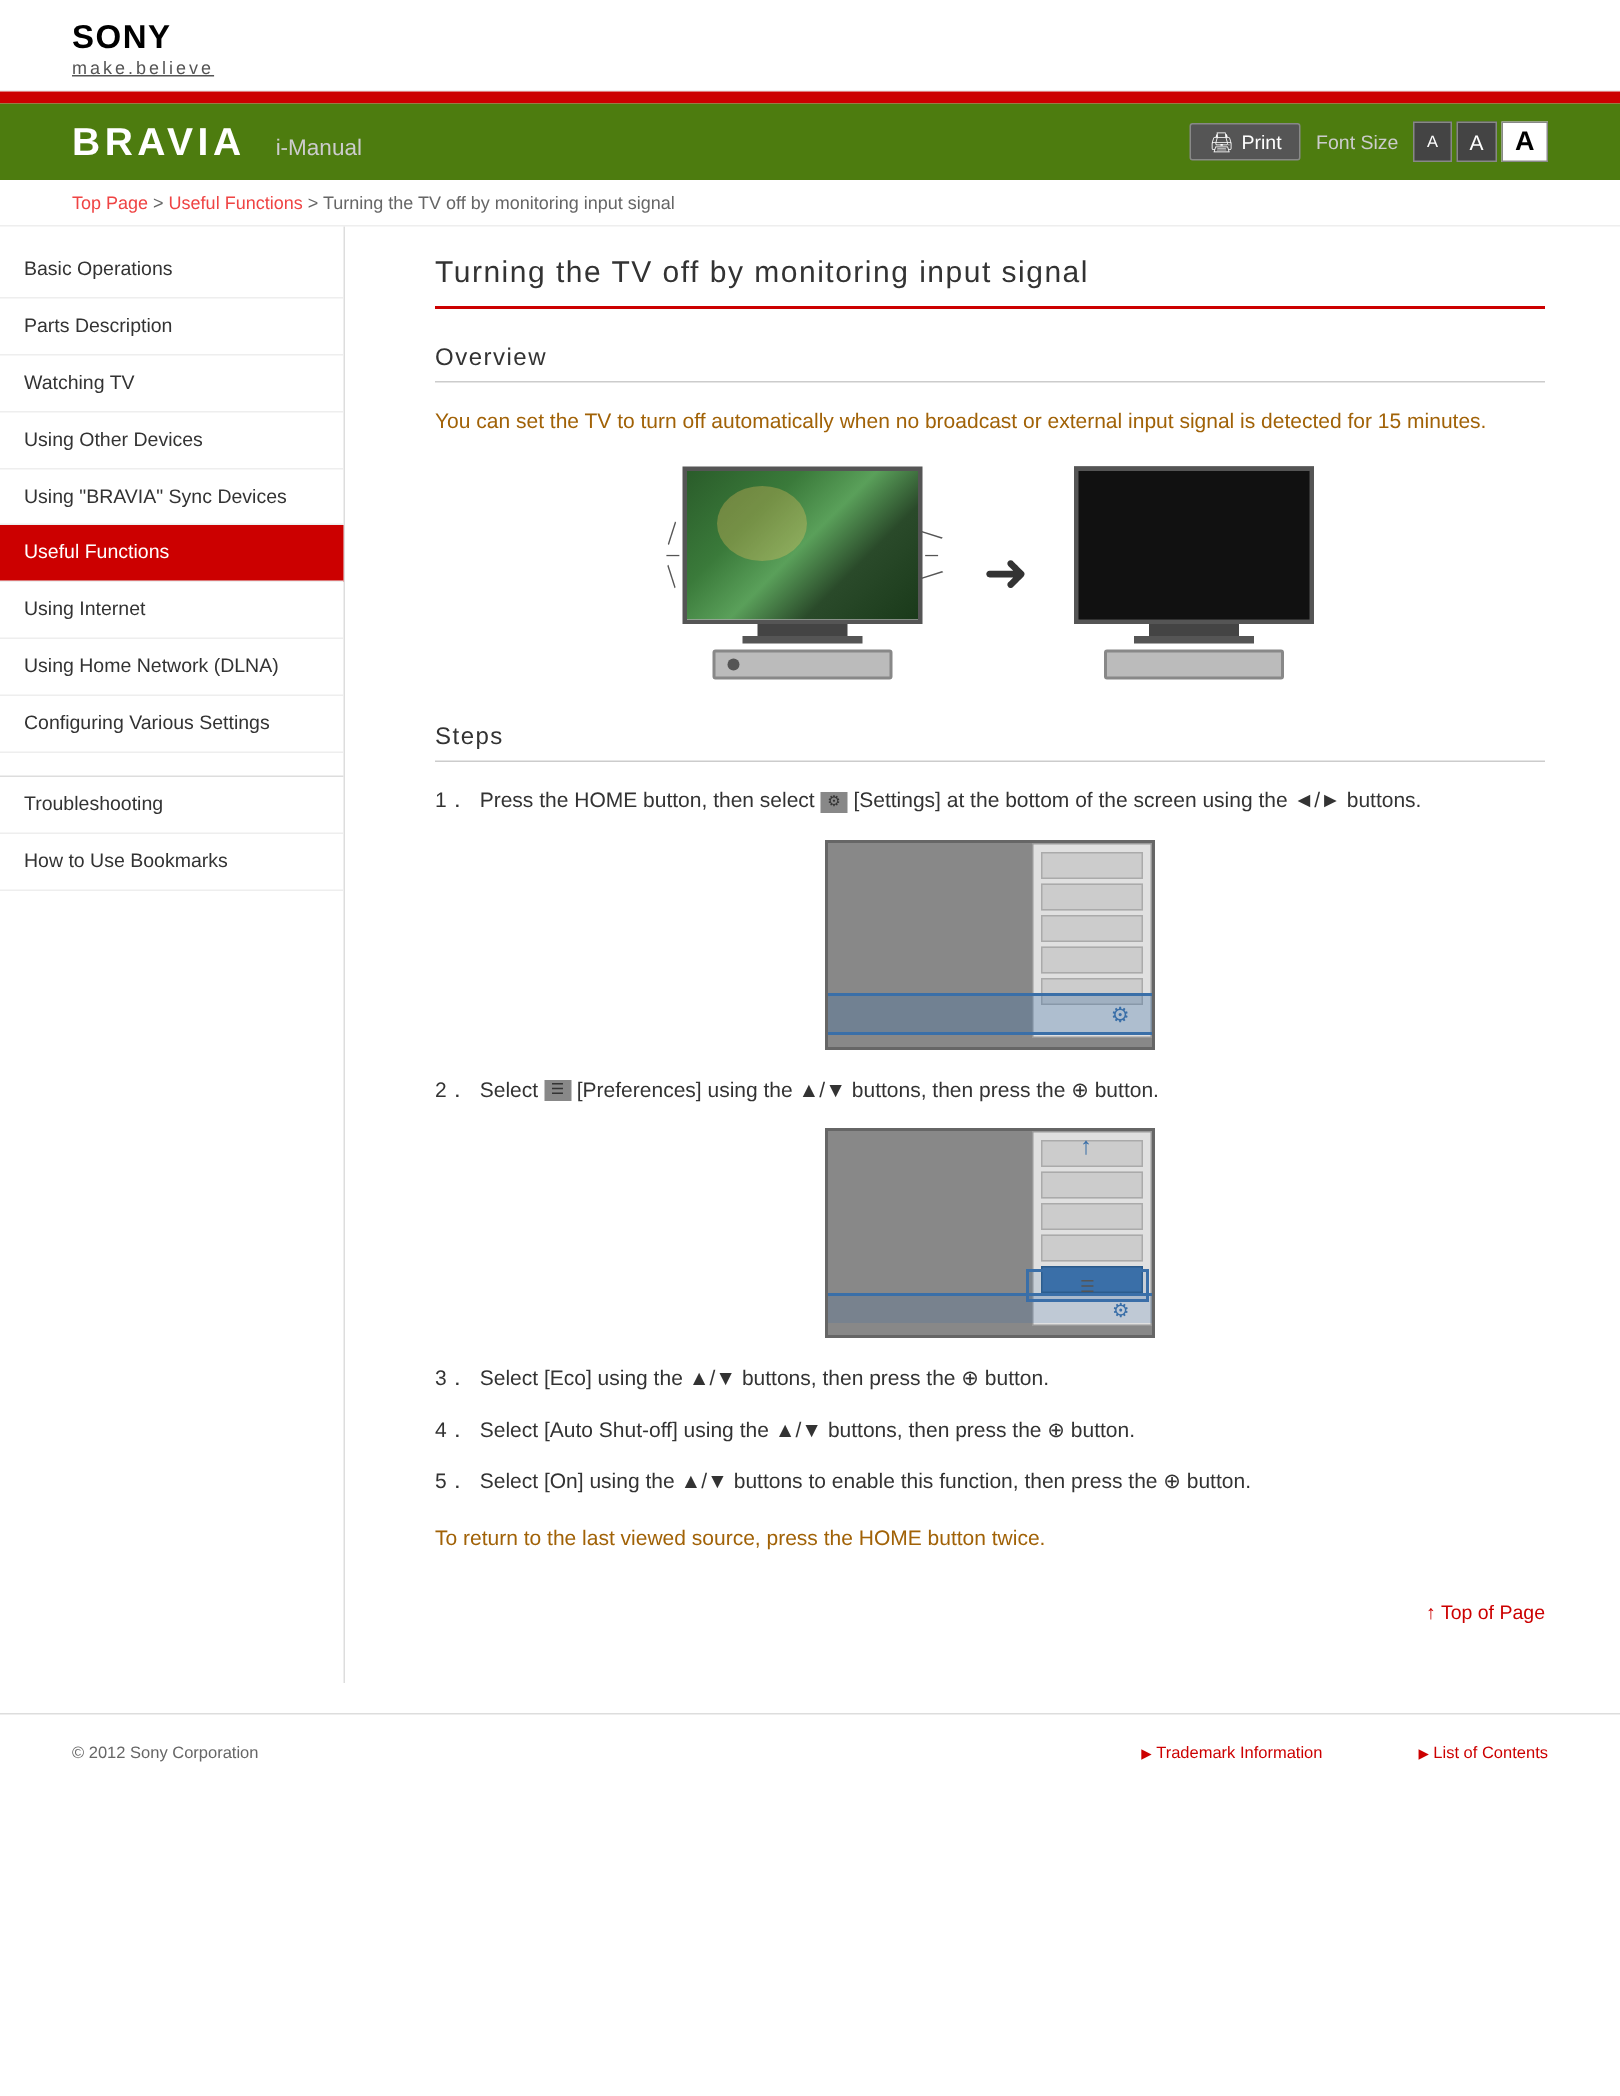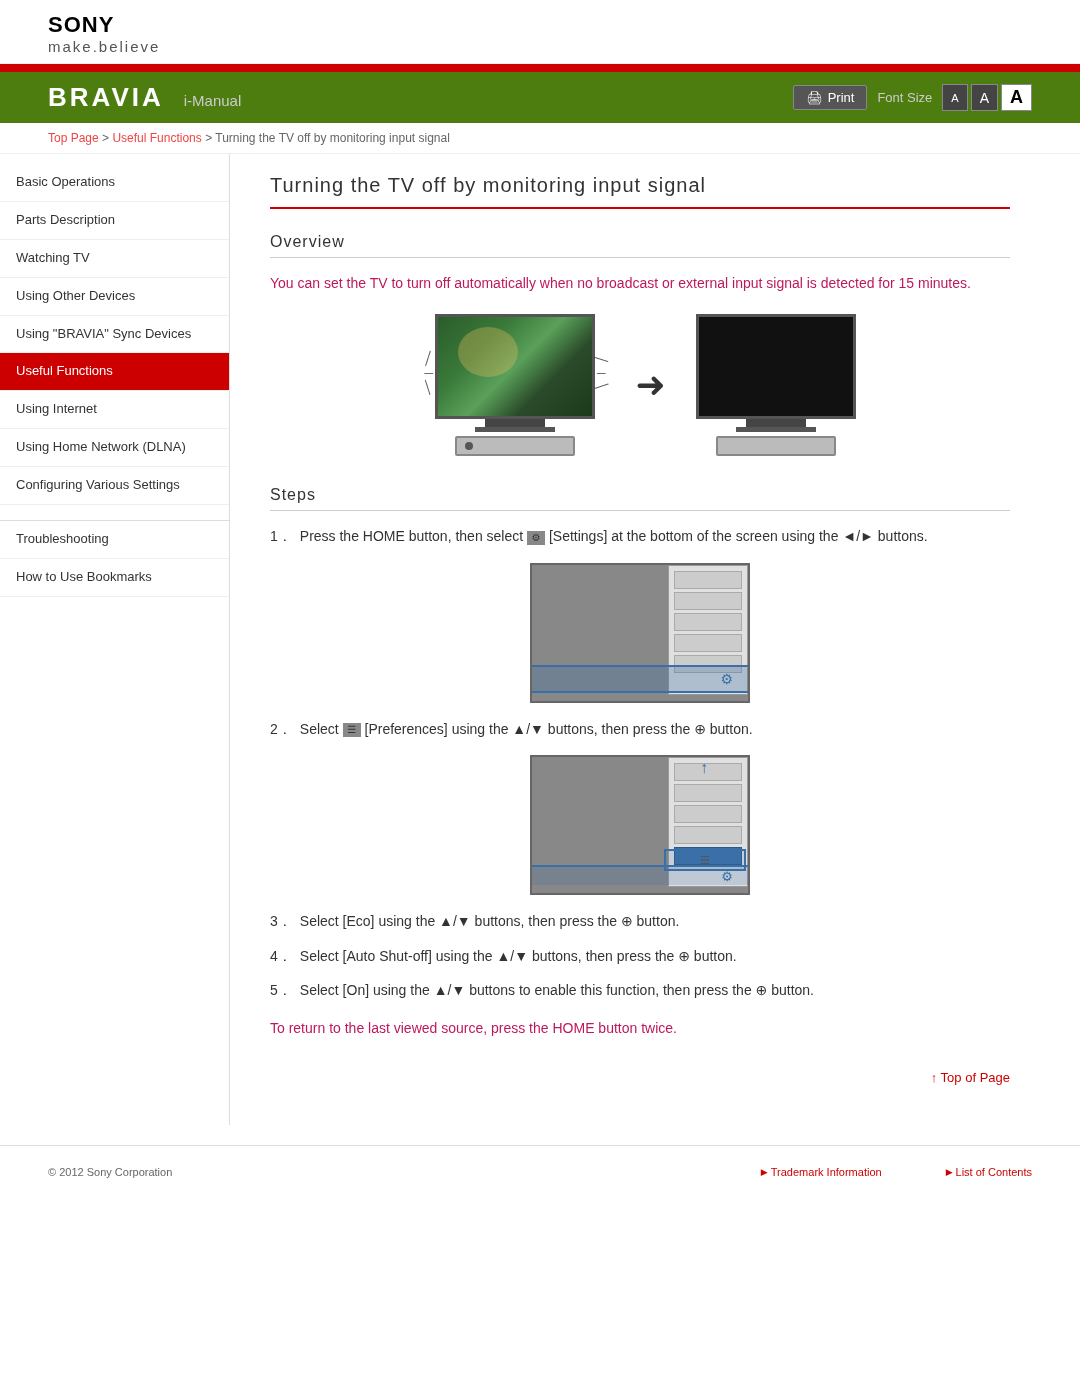--- a/index.html
+++ b/index.html
@@ -1,21 +1,21 @@
 <!DOCTYPE html>
 <html><head>
   <meta charset="utf-8">
   <style>
     * { margin: 0; padding: 0; box-sizing: border-box; }
     body { font-family: Arial, sans-serif; font-size: 14px; color: #333; background: #fff; width: 1080px; }
 
     
     .sony-header { padding: 12px 48px 8px; border-bottom: 1px solid #eee; }
     .sony-logo { font-size: 22px; font-weight: bold; font-family: 'Arial Black', sans-serif; color: #000; letter-spacing: 1px; }
-    .sony-tagline { font-size: 15px; color: #555; letter-spacing: 2px; }
+    .sony-tagline { font-size: 12px; color: #555; letter-spacing: 2px; text-decoration: underline; }
 
     
     .red-bar { height: 8px; background: #cc0000; }
 
     
     .bravia-header { background: #4d7c0f; color: #fff; padding: 10px 48px; display: flex; align-items: center; justify-content: space-between; }
     .bravia-title { display: flex; align-items: baseline; gap: 20px; }
     .bravia-logo { font-size: 26px; font-weight: bold; font-family: 'Arial Black', sans-serif; letter-spacing: 3px; color: #fff; }
     .bravia-manual { font-size: 15px; color: #ccc; font-style: normal; }
     .header-controls { display: flex; align-items: center; gap: 10px; }
@@ -25,39 +25,39 @@
     .font-btn { background: #444; border: 1px solid #888; color: #fff; padding: 2px 8px; cursor: pointer; }
     .font-btn.large { font-size: 18px; font-weight: bold; background: #fff; color: #000; }
     .font-btn.medium { font-size: 14px; }
     .font-btn.small { font-size: 11px; }
 
     
     .breadcrumb { padding: 8px 48px; font-size: 12px; color: #666; border-bottom: 1px solid #eee; }
     .breadcrumb a { color: #ef4444; text-decoration: none; }
 
     
-    .main-layout { display: flex; }
+    .main-layout { display: flex; gap: 20px; }
 
     
     .sidebar { width: 230px; min-width: 230px; border-right: 1px solid #ddd; padding: 10px 0; }
     .sidebar-item { padding: 10px 16px; font-size: 13px; color: #333; cursor: pointer; border-bottom: 1px solid #eee; line-height: 1.3; }
     .sidebar-item.active { background: #cc0000; color: #fff; }
     .sidebar-spacer { height: 16px; border-bottom: 1px solid #ddd; }
 
     
     .content { flex: 1; padding: 20px 40px 40px; max-width: 820px; }
 
     
     .page-title { font-size: 20px; font-weight: normal; letter-spacing: 1px; color: #333; border-bottom: 2px solid #cc0000; padding-bottom: 10px; margin-bottom: 24px; }
 
     
     .section-heading { font-size: 16px; font-weight: normal; letter-spacing: 1px; color: #333; border-bottom: 1px solid #ccc; padding-bottom: 6px; margin-bottom: 14px; }
 
     
-    .body-text { font-size: 14px; line-height: 1.6; color: #be185d; margin-bottom: 20px; }
+    .body-text { font-size: 14px; line-height: 1.6; color: #a16207; margin-bottom: 20px; }
 
     
     .tv-illustration { display: flex; align-items: center; justify-content: center; gap: 30px; margin: 20px 0 30px; }
     .tv-screen-on { width: 160px; height: 105px; background: #222; border: 3px solid #555; position: relative; overflow: hidden; }
     .tv-screen-on .screen-content { width: 100%; height: 100%; background: linear-gradient(135deg, #2a5c2a 0%, #3a7a3a 30%, #5aa05a 50%, #2a4a2a 70%, #1a3a1a 100%); }
     .tv-screen-on .screen-content::before { content: ''; position: absolute; top: 10px; left: 20px; width: 60px; height: 50px; background: rgba(255,200,100,0.3); border-radius: 50%; }
     .tv-stand-on { width: 60px; height: 8px; background: #444; margin: 0 auto; }
     .tv-base-on { width: 80px; height: 5px; background: #555; margin: 0 auto; }
     .big-arrow { font-size: 36px; color: #333; }
     .tv-screen-off { width: 160px; height: 105px; background: #111; border: 3px solid #555; }

